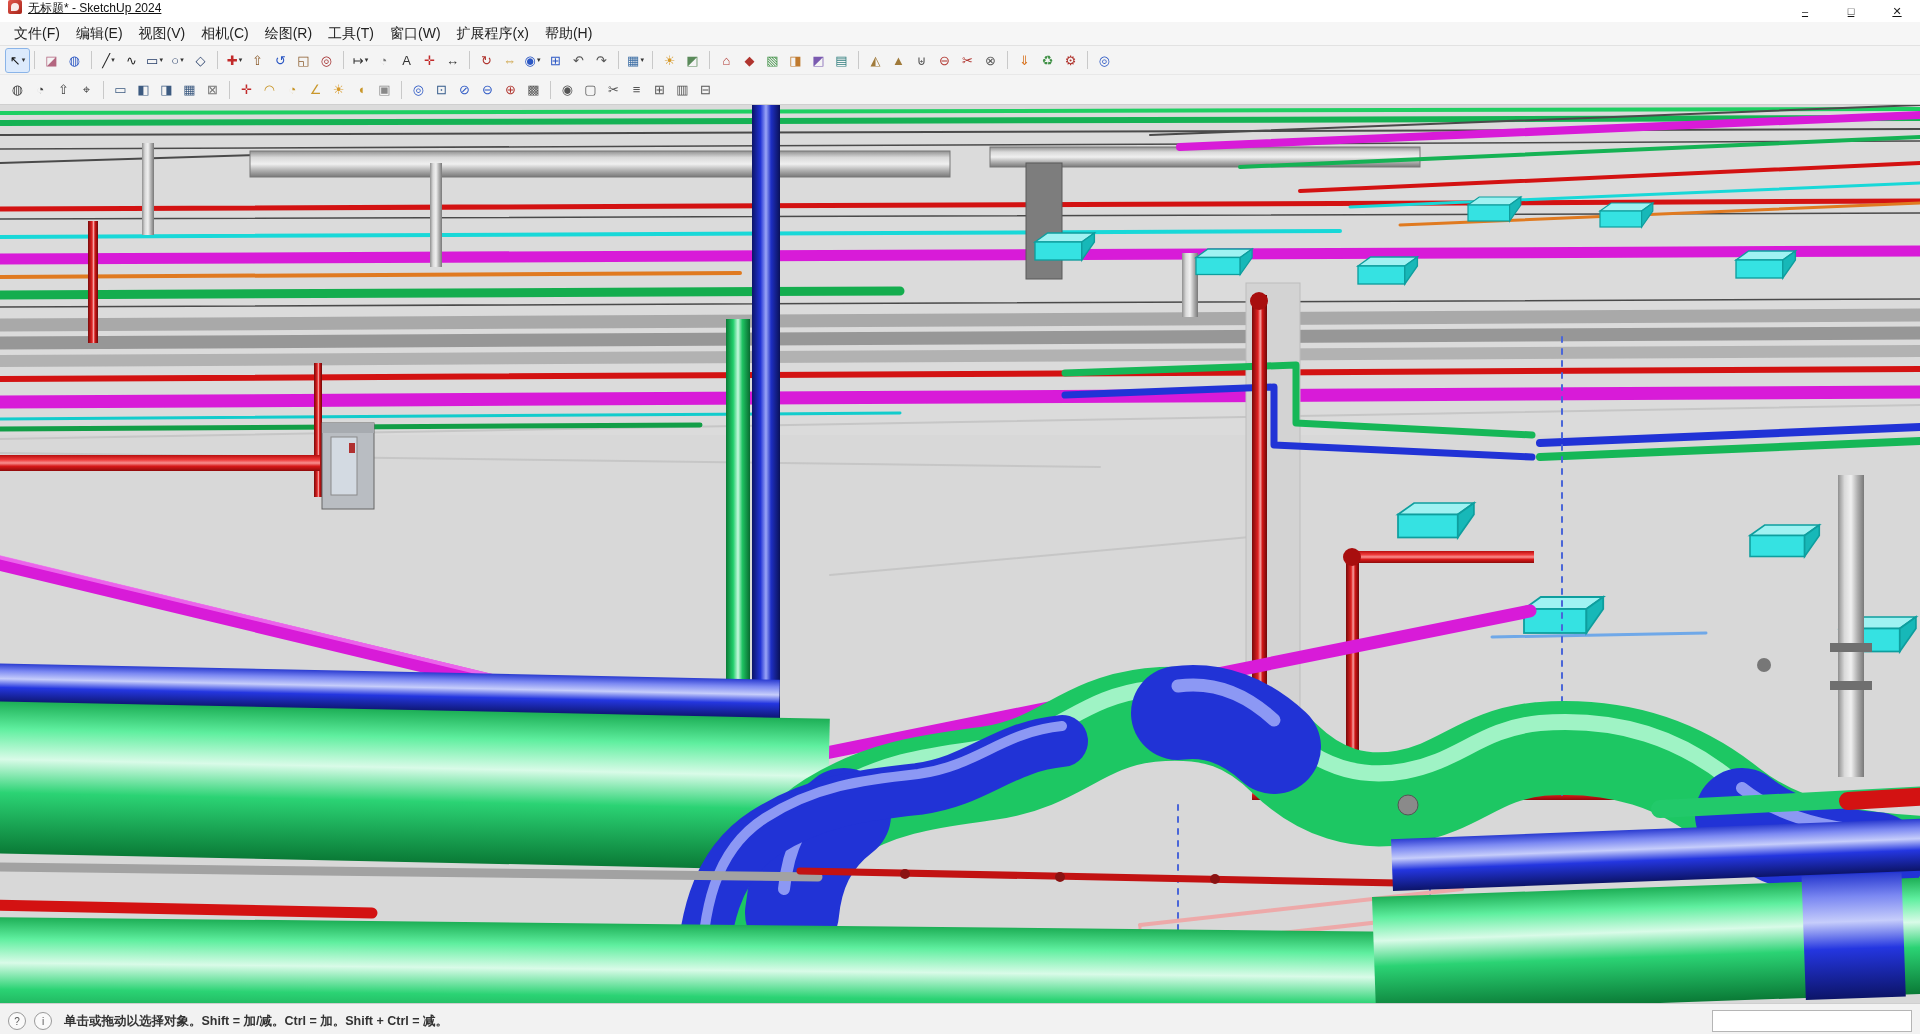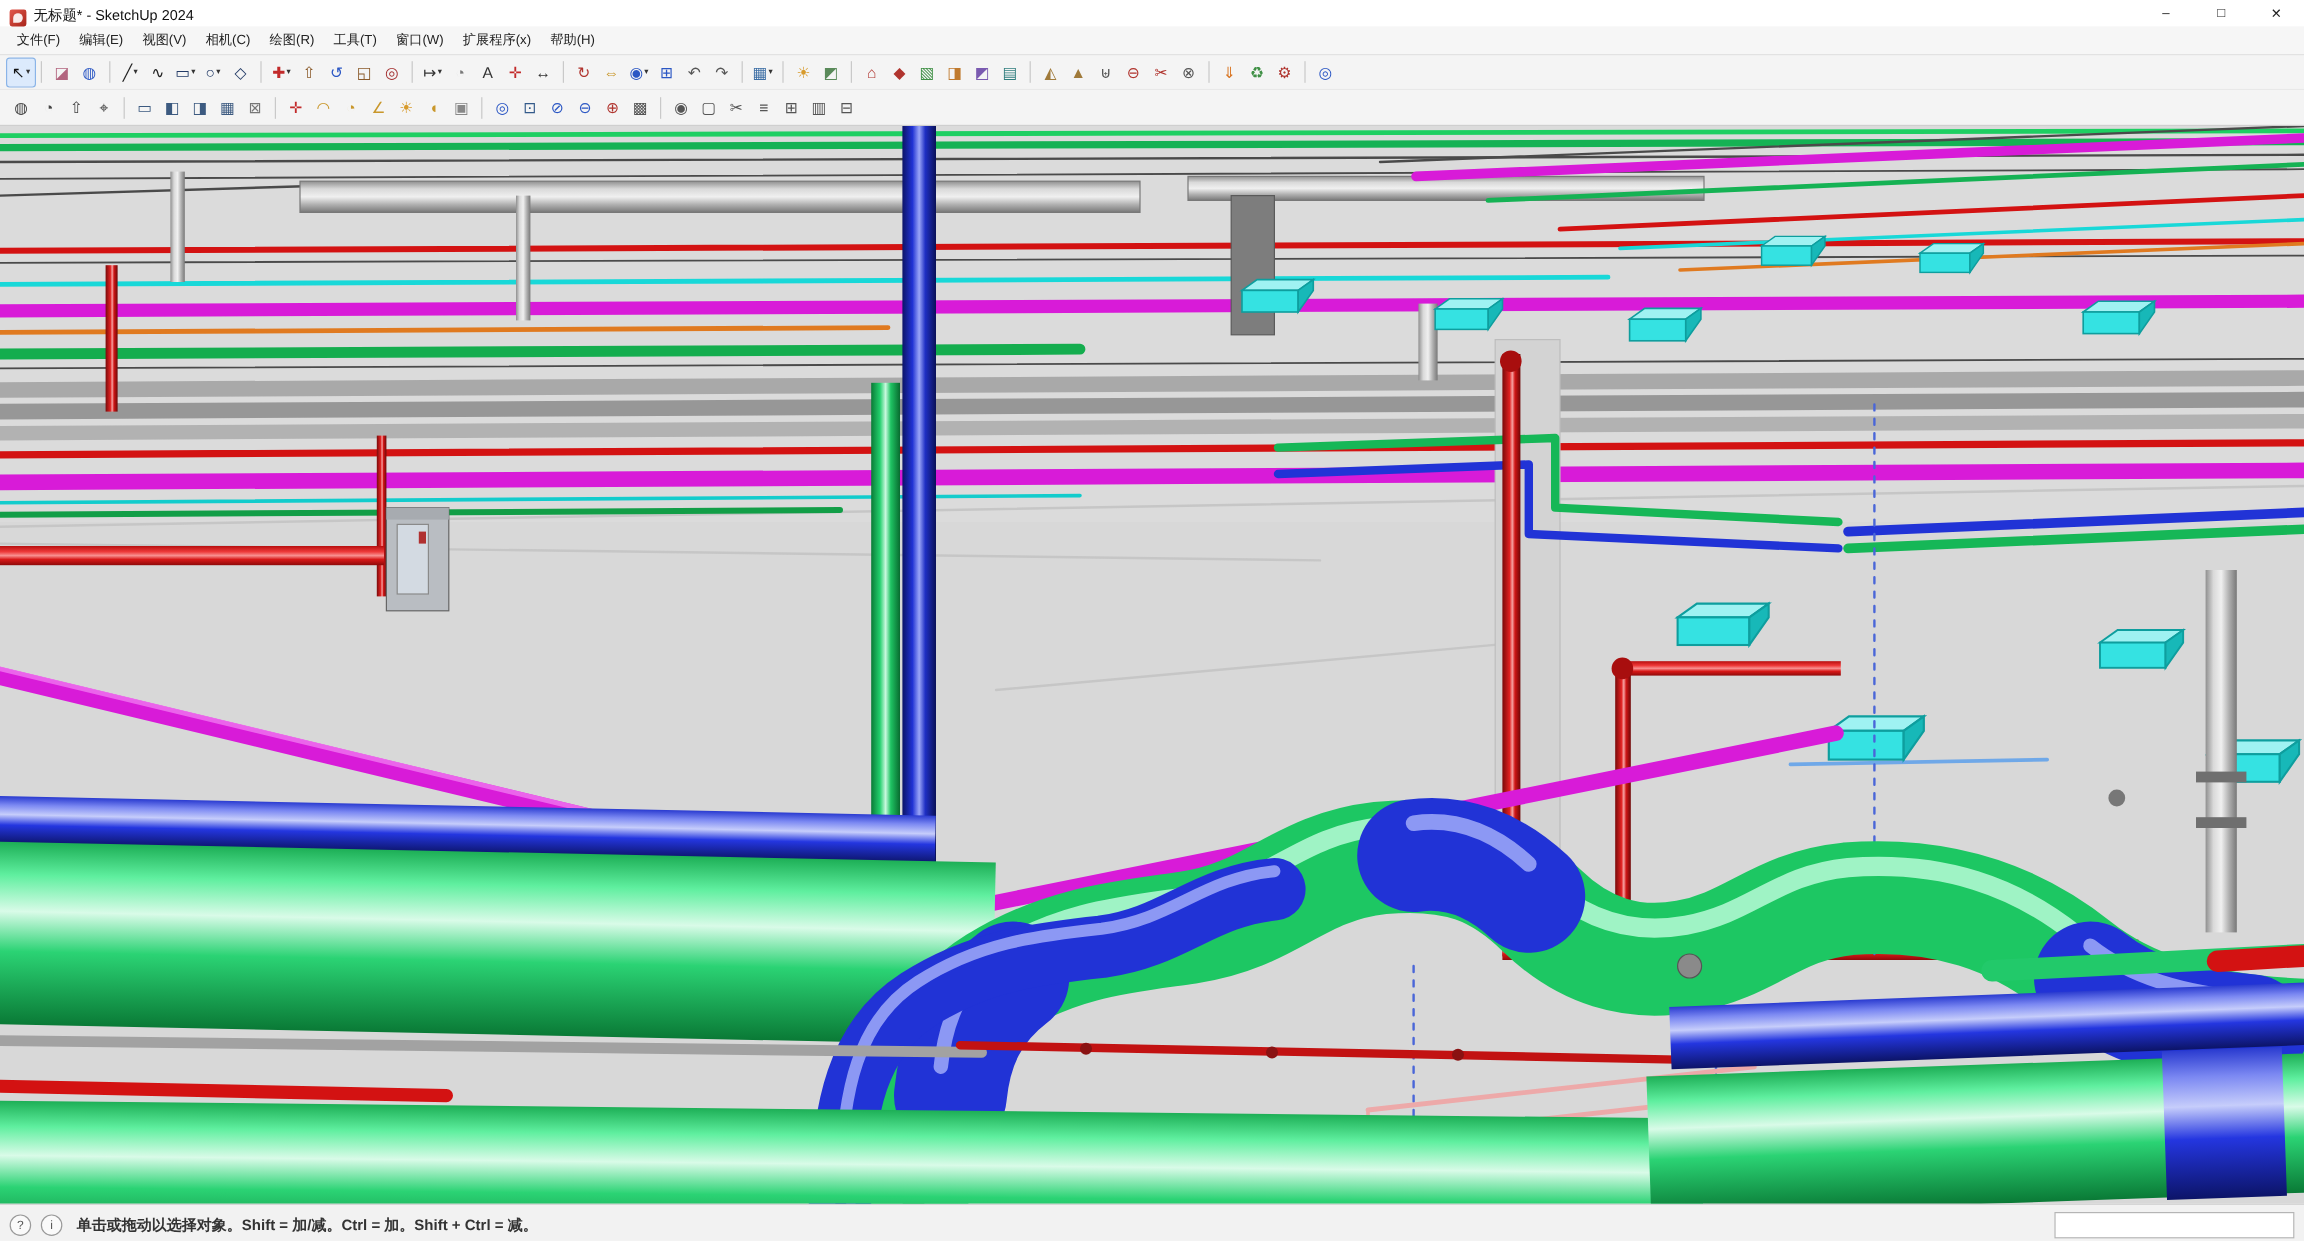--- a/index.html
+++ b/index.html
@@ -1,27 +1,27 @@
 <!DOCTYPE html>
 <html style="--c-bg: #d8d8d8; --c-titlebar-bg: #ffffff; --c-green: #1dc763; --c-blue: #2133d6; --c-magenta: #d81bd8; --c-red: #d31212; --c-cyan: #18d8d8; --c-orange: #e07a20; --c-gray-pipe: #a2a2a2; --c-cyan-box: #35e2e2;"><head>
 <meta charset="utf-8">
 <style>
   html,body{margin:0;padding:0;}
   body{
     width:1920px;height:1034px;overflow:hidden;background:#ffffff;
     font-family:"Liberation Sans", sans-serif;-webkit-font-smoothing:antialiased;
   }
   
-  .titlebar{height:22px;background:var(--c-titlebar-bg,#ffffff);display:flex;align-items:flex-end;gap:6px;padding-left:8px;font-size:12px;color:#111;}
+  .titlebar{height:22px;background:var(--c-titlebar-bg,#ffffff);display:flex;align-items:flex-start;gap:6px;padding-left:8px;font-size:12px;color:#111;text-decoration:underline;}
   .app-icon{width:14px;height:14px;border-radius:2px;background:linear-gradient(135deg,#e2574c,#a8251a);position:relative;flex:0 0 auto;}
   .app-icon::after{content:"";position:absolute;left:3px;top:3px;width:8px;height:8px;border-radius:50% 50% 50% 0;background:#fff;opacity:.9;}
   .title{white-space:nowrap;}
   .win-controls{margin-left:auto;display:flex;height:100%;}
   .wc{width:46px;height:100%;border:none;background:transparent;font-size:11px;color:#222;font-family:inherit;padding:0;}
-  .menubar{height:23px;background:#f6f6f6;display:flex;align-items:center;padding-left:6px;font-size:11px;color:#222;}
+  .menubar{height:23px;background:#f6f6f6;display:flex;align-items:center;padding-left:6px;font-size:14px;color:#222;}
   .menu-item{padding:2px 8px;cursor:default;}
   .toolbar{background:#f4f4f4;display:flex;align-items:center;padding-left:6px;}
   #tb1{height:28px;border-top:1px solid #e2e2e2;}
   #tb2{height:29px;border-top:1px solid #e8e8e8;border-bottom:1px solid #cfcfcf;}
   .tb-icon{width:23px;height:23px;display:flex;align-items:center;justify-content:center;font-size:13px;border-radius:2px;position:relative;flex:0 0 auto;}
   .tb-icon.active{background:#dceafc;outline:1px solid #8ab4e8;}
   .glyph{line-height:1;}
   .dd{font-size:7px;color:#333;margin-left:1px;}
   .tb-sep{width:1px;height:18px;background:#c9c9c9;margin:0 5px;flex:0 0 auto;}
   

